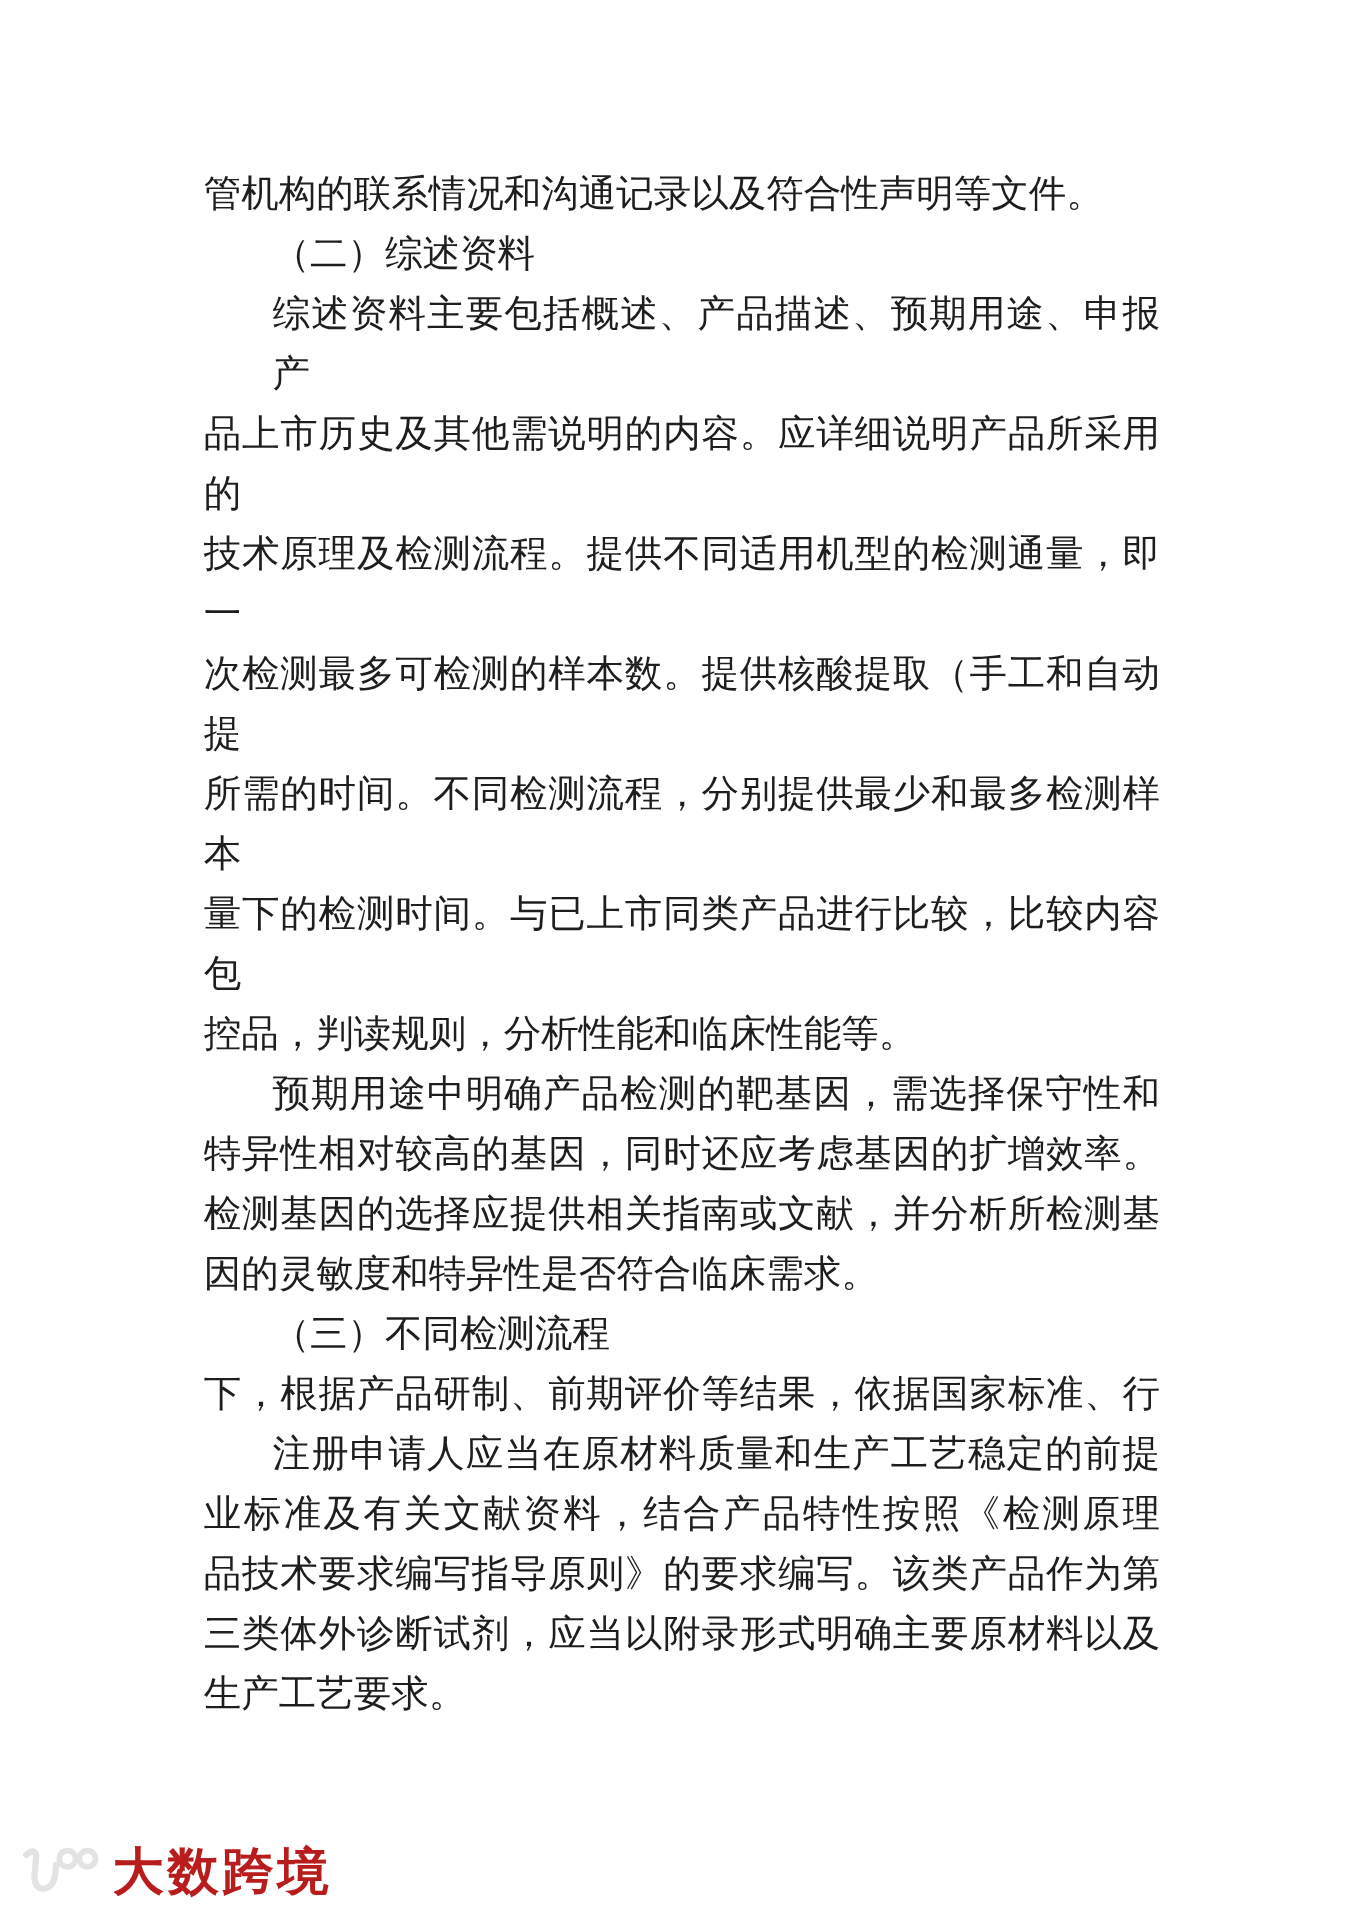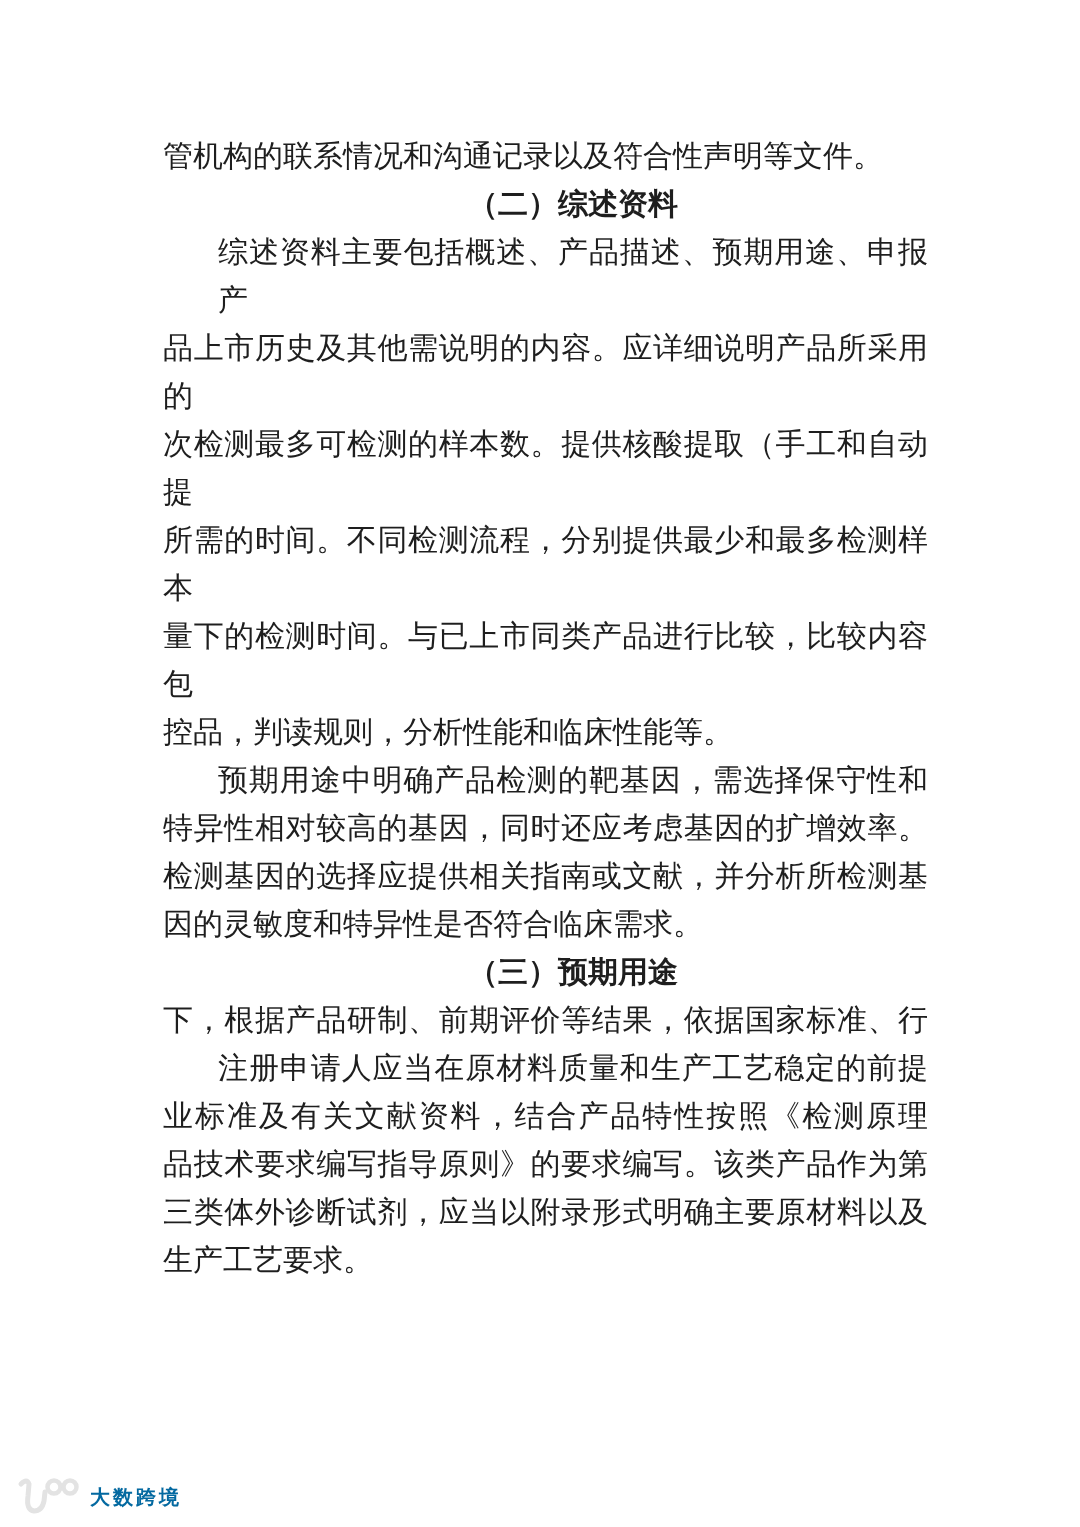--- a/index.html
+++ b/index.html
@@ -29,60 +29,61 @@
     width: 765px;
     white-space: nowrap;
   }
   .line.fill {
     white-space: normal;
     text-align: justify;
     text-align-last: justify;
     text-justify: inter-character;
   }
   .line.indent { padding-left: 55px; }
-  .line.bold { font-weight: 700; text-align: center; }
+  .line.bold { font-weight: 400; }
   .watermark {
     position: absolute;
     left: 14px;
     top: 1474px;
     height: 46px;
     display: flex;
     align-items: center;
     gap: 10px;
     user-select: none;
   }
   .watermark .wm-text {
     font-family: "Liberation Sans", "DejaVu Sans", sans-serif;
     font-weight: 700;
-    font-size: 20px;
+    font-size: 41px;
     letter-spacing: 3px;
-    color: #0369a1;
+    color: #b91c1c;
     text-shadow: 0 0 1px #f2f2f2;
   }
   .wm-logo { display: block; }
 </style>
 </head>
 <body>
 
 <div class="page">
 
   <div class="doc-body">
       <div class="line">管机构的联系情况和沟通记录以及符合性声明等文件。</div>
       <div class="line indent bold">（二）综述资料</div>
       <div class="line fill indent">综述资料主要包括概述、产品描述、预期用途、申报产</div>
       <div class="line fill">品上市历史及其他需说明的内容。应详细说明产品所采用的</div>
+      <div class="line fill">技术原理及检测流程。提供不同适用机型的检测通量，即一</div>
       <div class="line fill">次检测最多可检测的样本数。提供核酸提取（手工和自动提</div>
       <div class="line fill">所需的时间。不同检测流程，分别提供最少和最多检测样本</div>
       <div class="line fill">量下的检测时间。与已上市同类产品进行比较，比较内容包</div>
       <div class="line">控品，判读规则，分析性能和临床性能等。</div>
       <div class="line fill indent">预期用途中明确产品检测的靶基因，需选择保守性和</div>
       <div class="line fill">特异性相对较高的基因，同时还应考虑基因的扩增效率。</div>
       <div class="line fill">检测基因的选择应提供相关指南或文献，并分析所检测基</div>
       <div class="line">因的灵敏度和特异性是否符合临床需求。</div>
-      <div class="line indent bold">（三）预期用途</div>
+      <div class="line indent bold">（三）不同检测流程</div>
       <div class="line fill">下，根据产品研制、前期评价等结果，依据国家标准、行</div>
       <div class="line fill indent">注册申请人应当在原材料质量和生产工艺稳定的前提</div>
       <div class="line fill">业标准及有关文献资料，结合产品特性按照《检测原理</div>
       <div class="line fill">品技术要求编写指导原则》的要求编写。该类产品作为第</div>
       <div class="line fill">三类体外诊断试剂，应当以附录形式明确主要原材料以及</div>
       <div class="line">生产工艺要求。</div>
     </div>
 
   <div class="watermark">
     <svg class="wm-logo" width="66" height="46" viewBox="0 0 66 46" fill="none" xmlns="http://www.w3.org/2000/svg">

